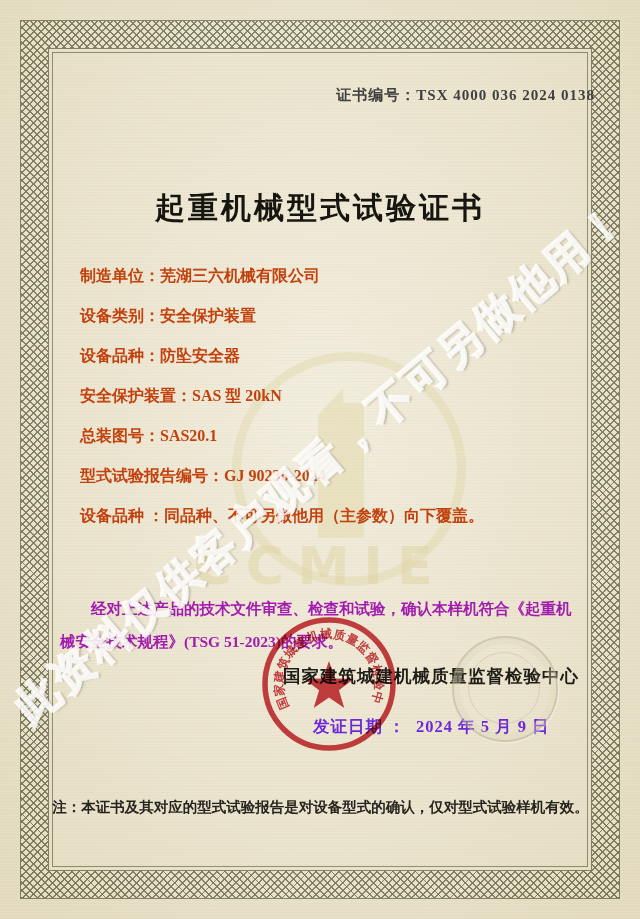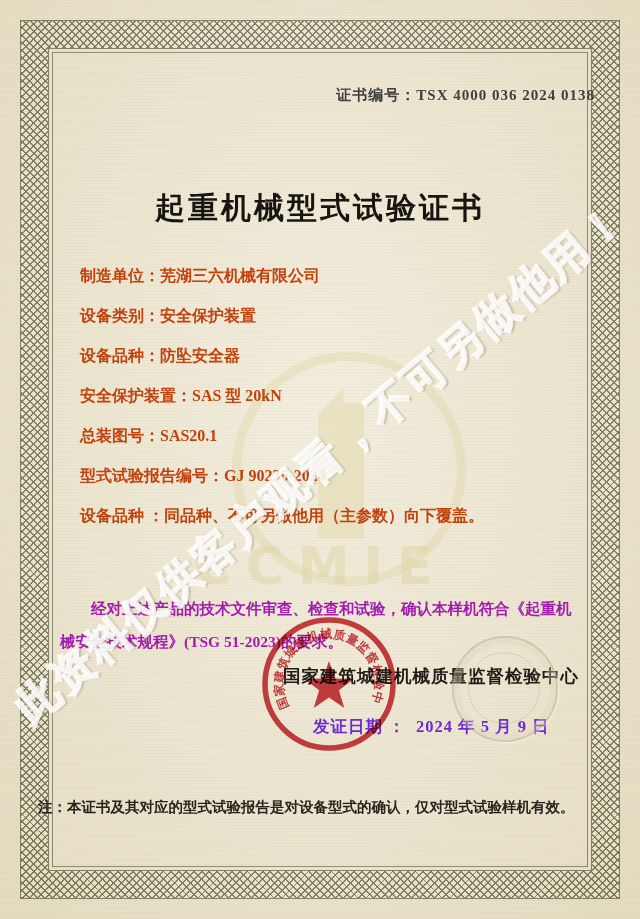--- a/index.html
+++ b/index.html
@@ -76,21 +76,21 @@
     position:absolute;left:283px;top:664px;
     font-size:17.5px;font-weight:bold;letter-spacing:1px;color:#1f1d17;white-space:nowrap;
   }
   .issue-date{
     position:absolute;left:313px;top:716px;
     font-size:16.5px;font-weight:600;letter-spacing:1px;color:#6d28d9;white-space:nowrap;
   }
   
   .note{
     position:absolute;left:38px;top:798px;width:565px;
-    font-size:14.5px;font-weight:600;color:#26241f;white-space:nowrap;
+    font-size:14.5px;font-weight:600;color:#26241f;white-space:nowrap;text-align:center;
   }
   
   .stamp{
     position:absolute;left:259px;top:614px;width:140px;height:140px;
     opacity:0.88;mix-blend-mode:multiply;
   }
   
   .emboss{
     position:absolute;left:452px;top:636px;width:102px;height:102px;border-radius:50%;
     border:2px solid rgba(186,176,146,0.55);

